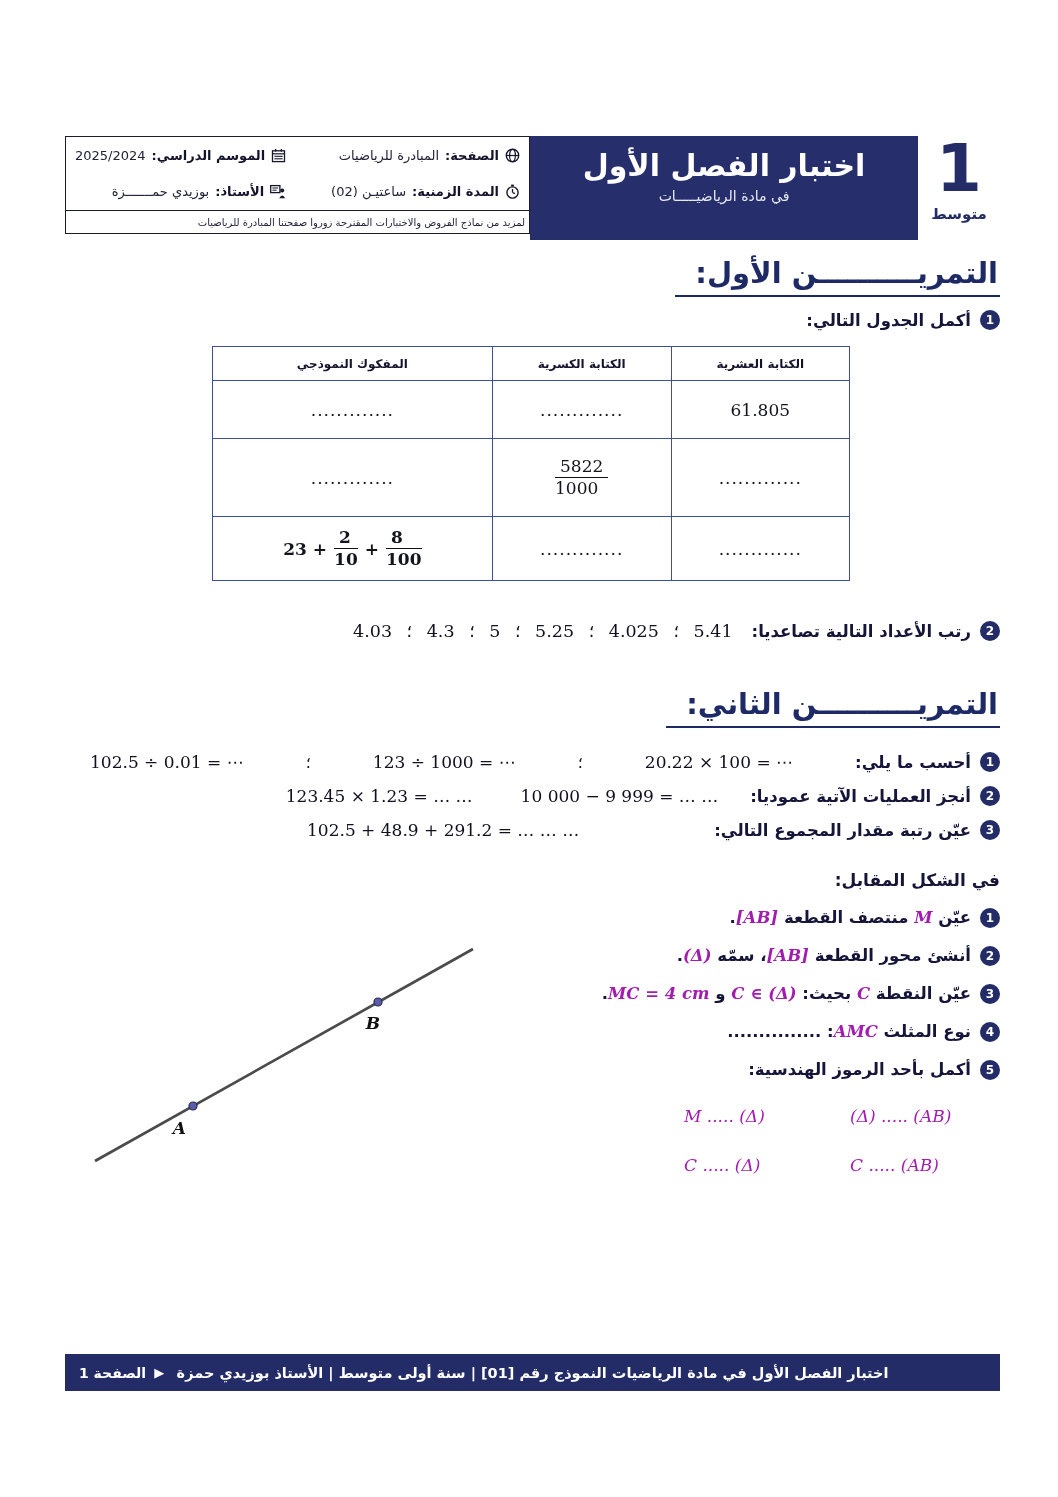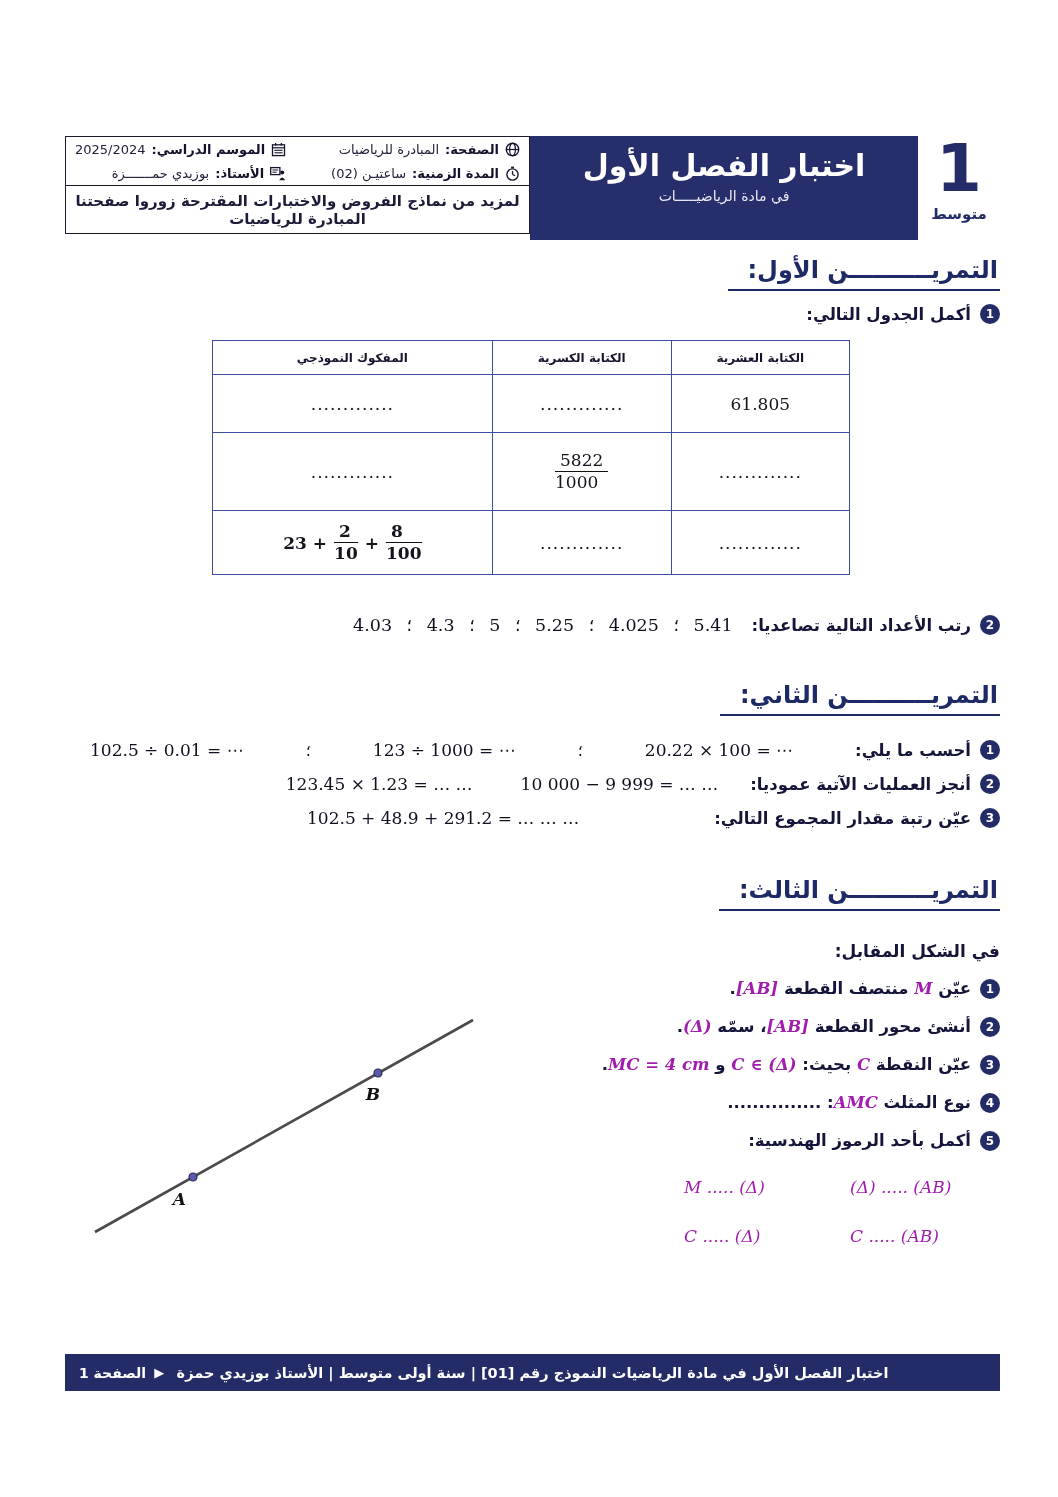--- a/index.html
+++ b/index.html
@@ -17,26 +17,26 @@
   .grade-label { font-size:15px; font-weight:bold; margin-top:4px; }
   .title-box { width:388px; height:104px; background:#262f6b; color:#fff; text-align:center; padding-top:13px; }
   .title-main { font-size:30px; font-weight:bold; line-height:1.15; }
   .title-sub { font-size:14px; margin-top:4px; color:#e8eaf5; }
   .info-box { flex:1; height:98px; border:1.6px solid #1b1b30; display:flex; flex-direction:column; background:#fff; }
   .info-grid { flex:1; display:grid; grid-template-columns:1.05fr 1fr; }
   .info-item { display:flex; align-items:center; gap:6px; padding:0 9px; font-size:13px; white-space:nowrap; }
   .info-item svg { flex:0 0 auto; }
   .info-label { font-weight:bold; color:#13132e; }
   .info-value { color:#22223a; }
-  .info-note { border-top:1.4px solid #1b1b30; font-size:15px; text-align:center;
-               padding:6px 4px 5px; color:#1c1c38; font-weight:bold; }
+  .info-note { border-top:1.4px solid #1b1b30; font-size:10px; text-align:right;
+               padding:6px 4px 5px; color:#1c1c38; font-weight:normal; }
 
   
   .ex-heading {
-    width:fit-content; margin-right:0; color:#1e2a66; font-size:24px; font-weight:bold;
+    width:fit-content; margin-right:0; color:#1e2a66; font-size:29px; font-weight:bold;
     padding:0 2px 5px 20px; border-bottom:2.6px solid #1e2a66;
   }
   .mt-ex1 { margin-top:22px; } .mt-ex2 { margin-top:46px; } .mt-ex3 { margin-top:48px; }
 
   
   .item { display:flex; direction:rtl; align-items:center; gap:9px; }
   .badge {
     width:20px; height:20px; border-radius:50%; background:#232c66; color:#fff;
     font-size:12px; font-weight:bold; display:flex; align-items:center; justify-content:center;
     flex:0 0 auto;
@@ -235,21 +235,20 @@
     </div>
 
     <div class="calc-row">
       <span class="item">
         <span class="badge">3</span>
         <span class="item-text">عيّن رتبة مقدار المجموع التالي:</span>
       </span>
       <span class="eq gap-c">102.5 + 48.9 + 291.2 =  … … …</span>
     </div>
 
-    <div class="ex-heading mt-ex3">التمريــــــــــن الثالث:</div>
 
     <div class="intro-line">في الشكل المقابل:</div>
 
     <div class="ex3-body">
       <div class="ex3-list">
 
         <div class="item">
           <span class="badge">1</span>
           <span class="item-text"><span>عيّن </span><span class="m">M</span><span> منتصف القطعة </span><span class="m">[AB]</span><span>.</span></span>
         </div>

